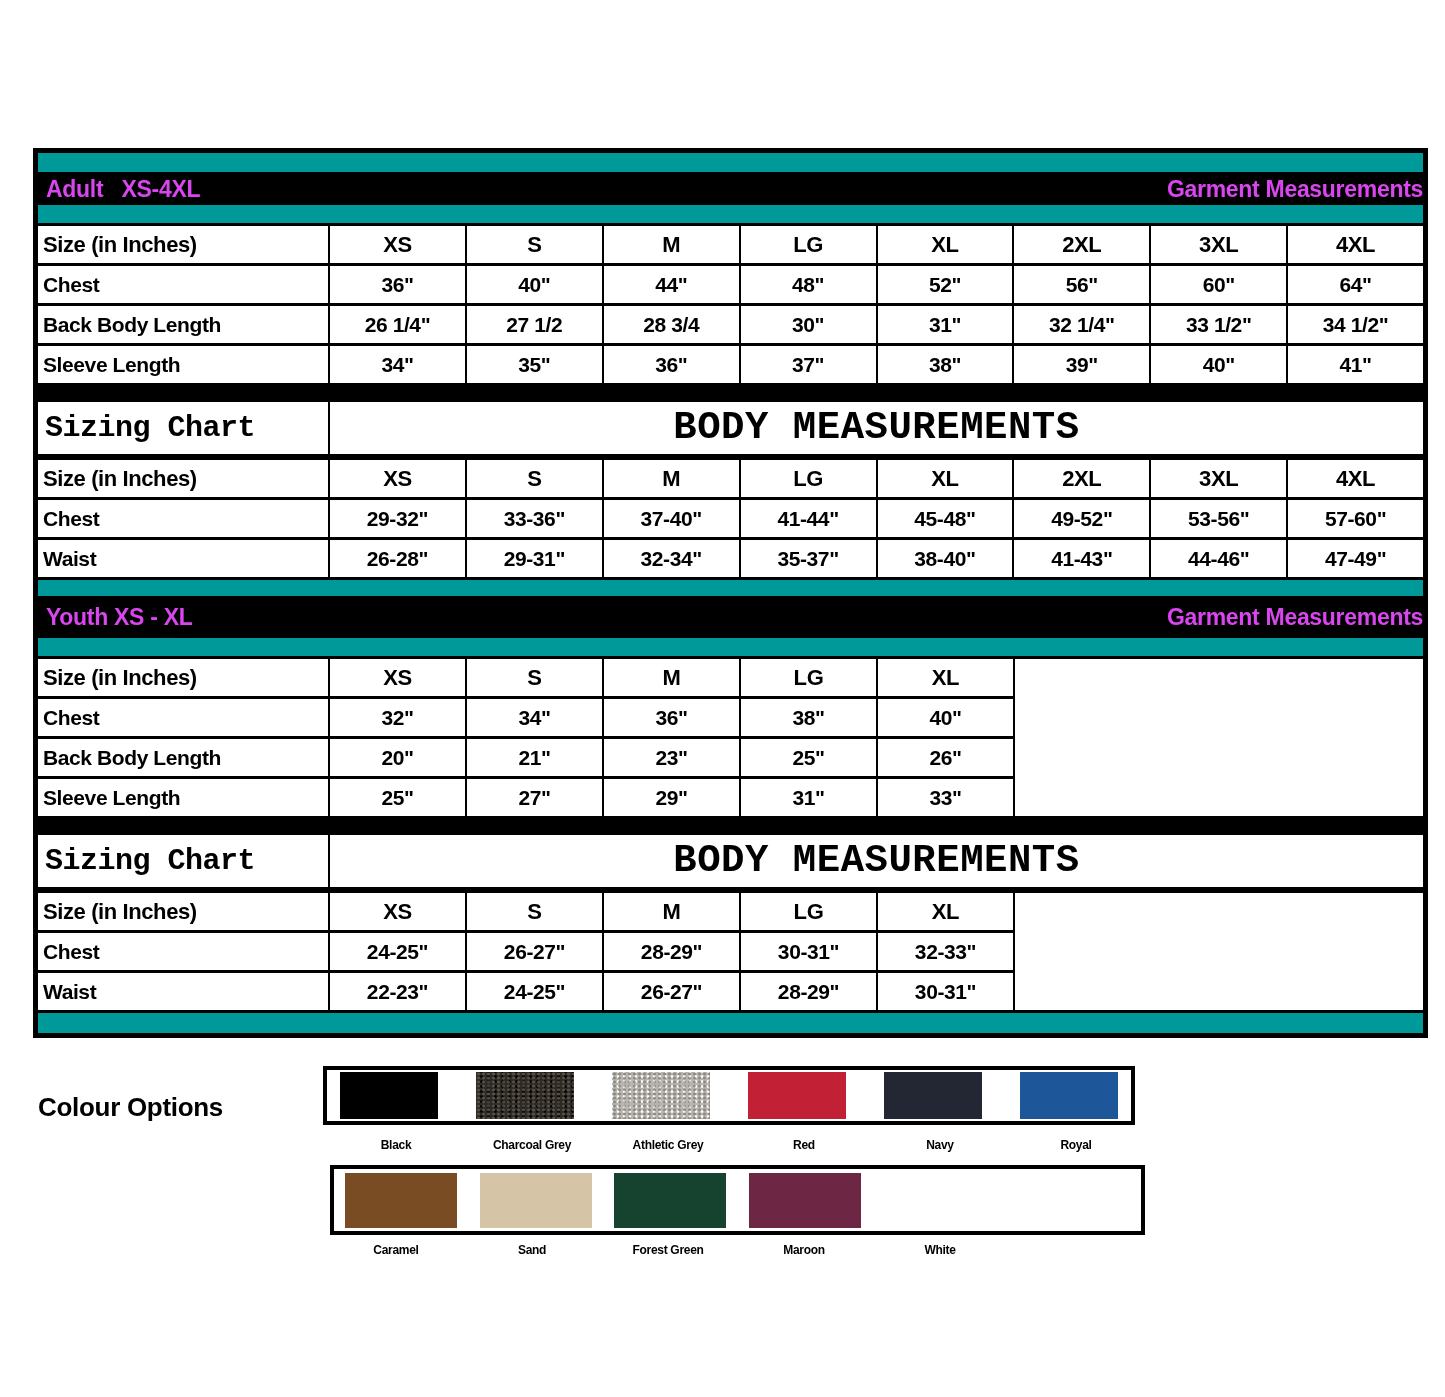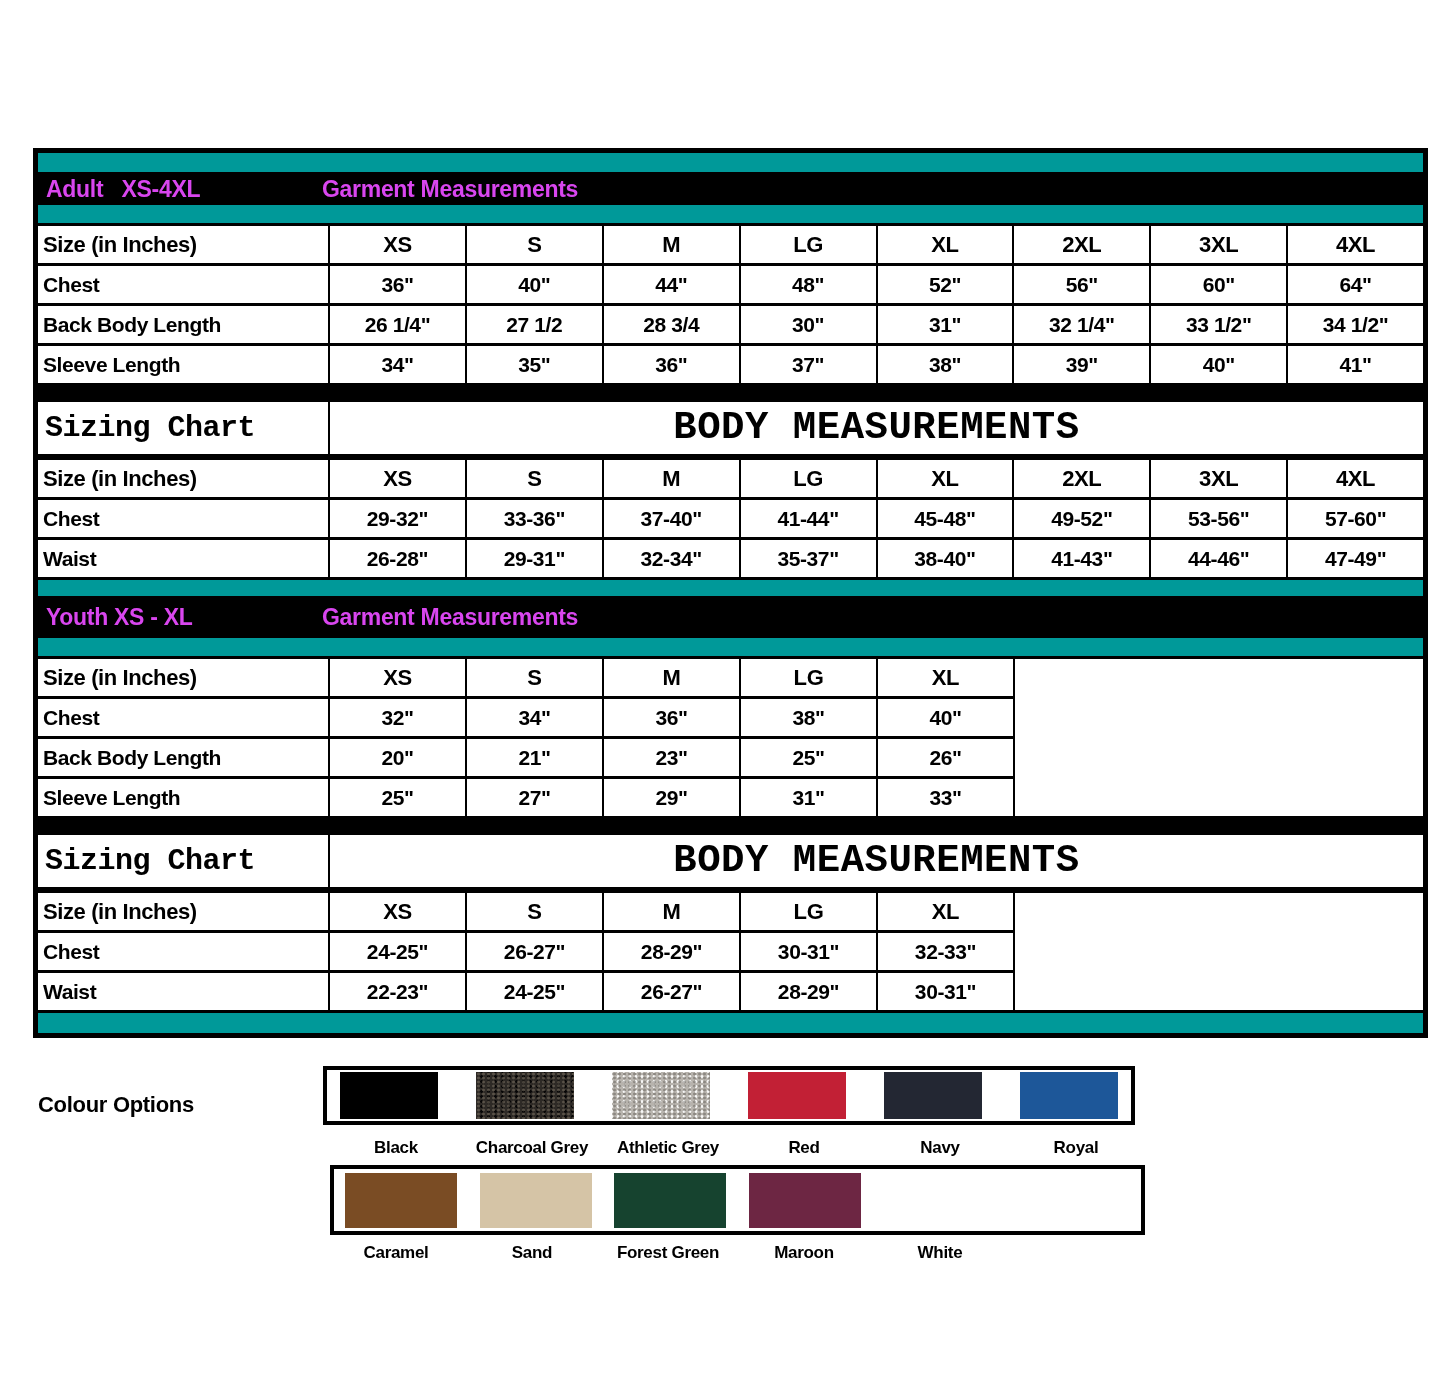--- a/index.html
+++ b/index.html
@@ -5,49 +5,49 @@
   html,body{margin:0;padding:0;background:#fff;}
   #page{position:relative;width:1445px;height:1397px;background:#fff;font-family:"Liberation Sans",sans-serif;color:#000;overflow:hidden;}
 
   .title{position:absolute;top:36px;left:0;width:100%;text-align:center;font-size:47px;font-weight:bold;letter-spacing:1px;word-spacing:14px;}
 
   
   .tbl{position:absolute;left:33px;top:148px;width:1395px;background:#000;padding:5px;box-sizing:border-box;}
   .teal{width:100%;}
   .hblack{position:relative;background:#000;color:#d946ef;}
   .hblack .left{position:absolute;left:8px;top:50%;transform:translateY(-50%);font-weight:bold;font-size:23px;white-space:pre;letter-spacing:-0.3px;}
-  .hblack .mid{position:absolute;left:284px;right:0;top:50%;transform:translateY(-50%);text-align:left;font-weight:bold;font-size:23px;letter-spacing:-0.3px;}
+  .hblack .mid{position:absolute;left:284px;right:0;top:50%;transform:translateY(-50%);text-align:right;font-weight:bold;font-size:23px;letter-spacing:-0.3px;}
 
   .grid{display:grid;background:#000;column-gap:2px;row-gap:3px;padding:3px 0;}
   .g9{grid-template-columns:290px repeat(8,1fr);}
   .gy{grid-template-columns:290px repeat(5,135px) 1fr;}
   .gbig{grid-template-columns:290px 1fr;grid-template-rows:52px;font-family:Liberation Mono, monospace;}
   .r4{grid-template-rows:repeat(4,37px);}
   .r3{grid-template-rows:repeat(3,37px);}
 
   .c{background:#fff;display:flex;align-items:center;font-weight:bold;font-size:21px;letter-spacing:-0.4px;white-space:nowrap;overflow:hidden;}
   .lab{padding-left:5px;}
   .v{justify-content:center;}
   .hd{font-size:22px;}
   .sc{font-size:30px;padding-left:7px;letter-spacing:-0.5px;}
   .bm{font-size:39px;justify-content:center;letter-spacing:0.5px;}
   .span4{grid-column:7;grid-row:1/span 4;}
   .span3{grid-column:7;grid-row:1/span 3;}
 
   
-  .copt-label{position:absolute;left:38px;top:1092px;font-size:22px;font-weight:bold;letter-spacing:-0.3px;}
+  .copt-label{position:absolute;left:38px;top:1092px;font-size:26px;font-weight:bold;letter-spacing:-0.3px;}
   .cbox{position:absolute;background:#fff;border:4px solid #000;box-sizing:border-box;display:flex;align-items:center;}
   .cbox1{left:323px;top:1066px;width:812px;height:59px;justify-content:space-between;padding:0 13px;}
   .cbox2{left:330px;top:1165px;width:815px;height:70px;padding:0;}
   .cbox2 .slot{width:135px;display:flex;justify-content:center;}
   .sw{width:98px;height:47px;}
   .sw2{width:112px;height:55px;}
   .heather-dark{background-image:radial-gradient(circle,rgba(125,115,100,0.55) 1px,transparent 1.7px),radial-gradient(circle,rgba(0,0,0,0.85) 1px,transparent 1.7px);background-size:5px 4px,7px 5px;background-position:0 0,2px 2px;}
   .heather-light{background-image:radial-gradient(circle,rgba(70,66,60,0.38) 1px,transparent 1.7px),radial-gradient(circle,rgba(255,255,255,0.9) 1px,transparent 1.7px);background-size:5px 4px,6px 5px;background-position:0 0,3px 2px;}
-  .clabels{position:absolute;display:grid;grid-template-columns:repeat(6,136px);font-weight:bold;font-size:17px;letter-spacing:-0.3px;}
+  .clabels{position:absolute;display:grid;grid-template-columns:repeat(6,136px);font-weight:bold;font-size:12px;letter-spacing:-0.3px;}
   .clabels span{text-align:center;}
   .clab1{left:328px;top:1138px;}
   .clab2{left:328px;top:1243px;}
 </style>
 </head>
 <body>
 
 <div id="page">
 
 

